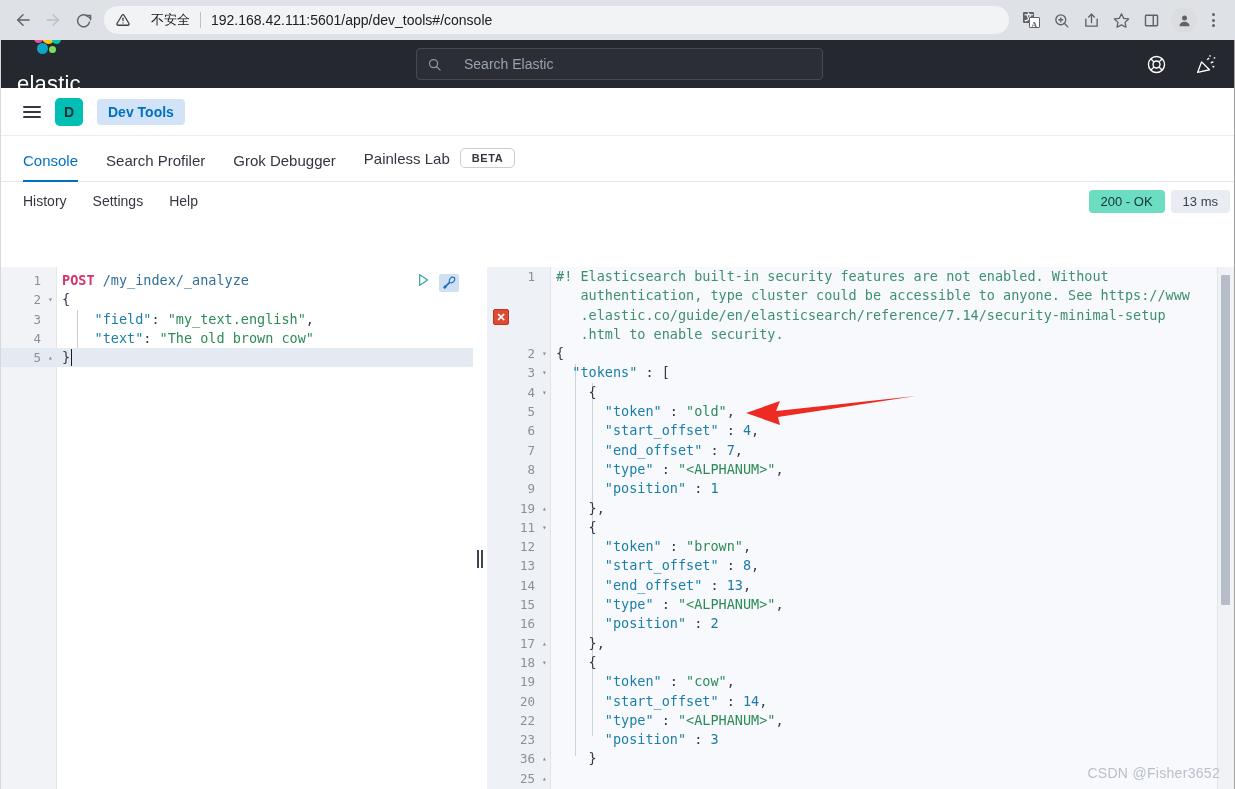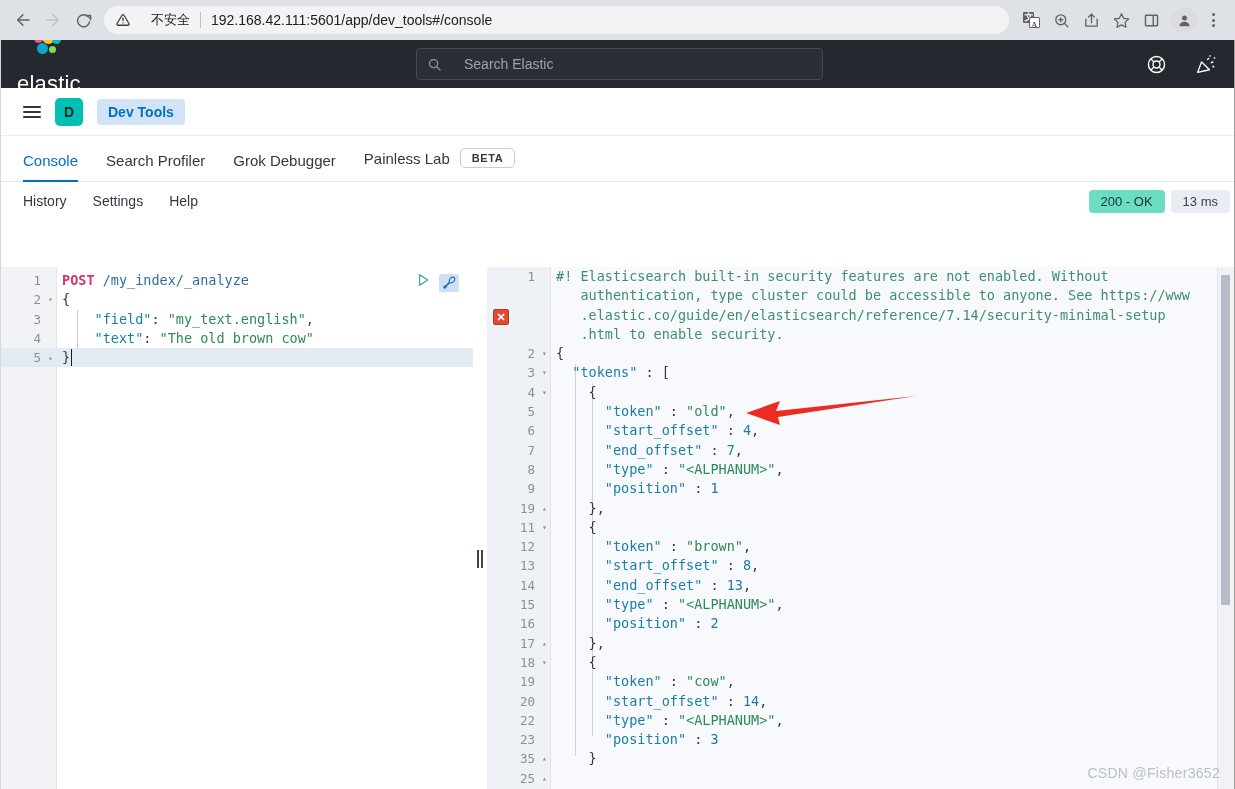--- a/index.html
+++ b/index.html
@@ -684,21 +684,21 @@
             <div class="code-line"><span class="gutter">13</span><span class="fold"></span><span class="code-text"><span class="k-punct">      </span><span class="k-key">"start_offset"</span><span class="k-punct"> : </span><span class="k-num">8</span><span class="k-punct">,</span></span></div>
             <div class="code-line"><span class="gutter">14</span><span class="fold"></span><span class="code-text"><span class="k-punct">      </span><span class="k-key">"end_offset"</span><span class="k-punct"> : </span><span class="k-num">13</span><span class="k-punct">,</span></span></div>
             <div class="code-line"><span class="gutter">15</span><span class="fold"></span><span class="code-text"><span class="k-punct">      </span><span class="k-key">"type"</span><span class="k-punct"> : </span><span class="k-str">"&lt;ALPHANUM&gt;"</span><span class="k-punct">,</span></span></div>
             <div class="code-line"><span class="gutter">16</span><span class="fold"></span><span class="code-text"><span class="k-punct">      </span><span class="k-key">"position"</span><span class="k-punct"> : </span><span class="k-num">2</span></span></div>
             <div class="code-line"><span class="gutter">17</span><span class="fold">▴</span><span class="code-text"><span class="k-punct">    },</span></span></div>
             <div class="code-line"><span class="gutter">18</span><span class="fold">▾</span><span class="code-text"><span class="k-punct">    {</span></span></div>
             <div class="code-line"><span class="gutter">19</span><span class="fold"></span><span class="code-text"><span class="k-punct">      </span><span class="k-key">"token"</span><span class="k-punct"> : </span><span class="k-str">"cow"</span><span class="k-punct">,</span></span></div>
             <div class="code-line"><span class="gutter">20</span><span class="fold"></span><span class="code-text"><span class="k-punct">      </span><span class="k-key">"start_offset"</span><span class="k-punct"> : </span><span class="k-num">14</span><span class="k-punct">,</span></span></div>
             <div class="code-line"><span class="gutter">22</span><span class="fold"></span><span class="code-text"><span class="k-punct">      </span><span class="k-key">"type"</span><span class="k-punct"> : </span><span class="k-str">"&lt;ALPHANUM&gt;"</span><span class="k-punct">,</span></span></div>
             <div class="code-line"><span class="gutter">23</span><span class="fold"></span><span class="code-text"><span class="k-punct">      </span><span class="k-key">"position"</span><span class="k-punct"> : </span><span class="k-num">3</span></span></div>
-            <div class="code-line"><span class="gutter">35</span><span class="fold">▴</span><span class="code-text"><span class="k-punct">    }</span></span></div>
+            <div class="code-line"><span class="gutter">36</span><span class="fold">▴</span><span class="code-text"><span class="k-punct">    }</span></span></div>
             <div class="code-line"><span class="gutter">25</span><span class="fold">▴</span><span class="code-text"></span></div>
           </div>
         </div>
       <div class="resp-scroll-track">
         <div class="resp-scroll"></div>
       </div>
     </div>
   </div>
 
   <div class="err-marker">✕</div>

